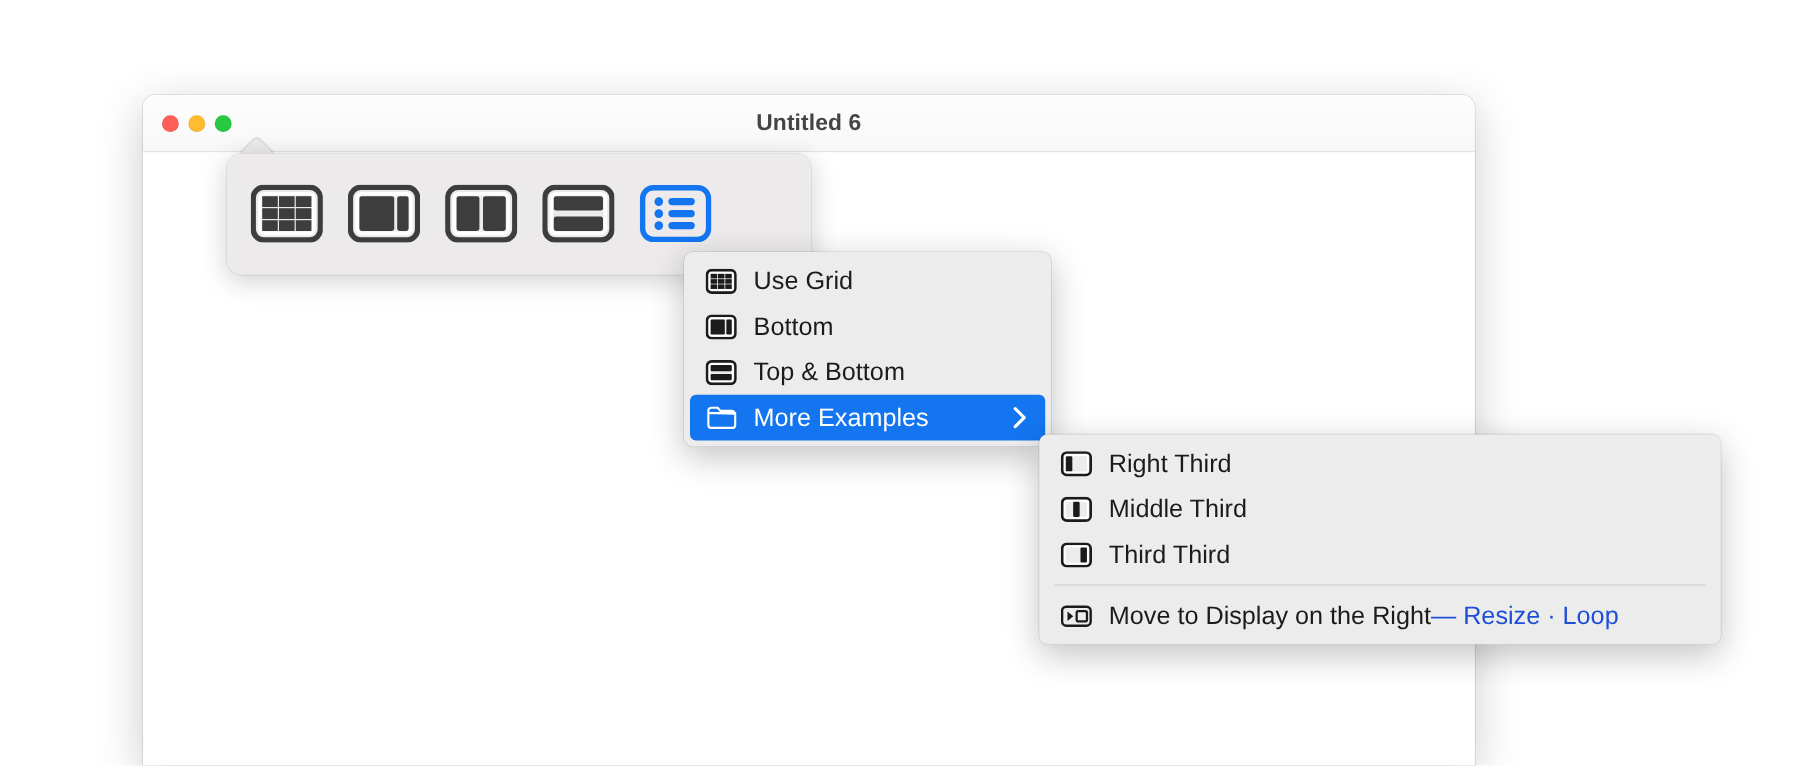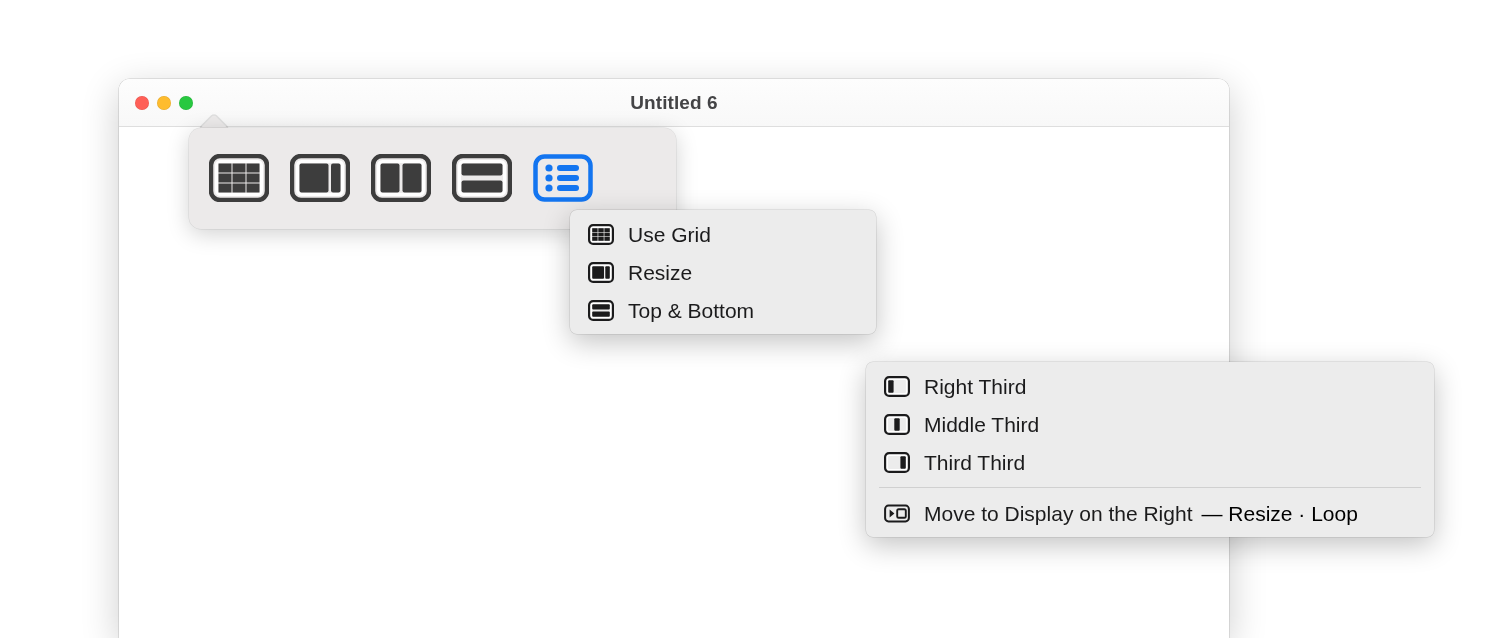--- a/index.html
+++ b/index.html
@@ -186,22 +186,21 @@
     line-height: 1;
   }
   .menu-item .mi-chevron {
     position: absolute;
     right: 15px;
     top: 50%;
     transform: translateY(-50%);
     display: flex;
   }
   .mi-suffix {
-    color: #000000;
-    margin-left: 9px;
+    color: #1d4ed8;
     line-height: 1;
   }
   .menu-sep {
     height: 1px;
     background: #d0d0d0;
     margin: 6px 13px 6px 13px;
   }
 </style>
 </head>
 <body>
@@ -320,36 +319,50 @@
 
     <div class="menu-item">
       <span class="mi-icon">
         <svg width="26" height="21" viewBox="0 0 26 21">
           <rect x="1.1" y="1.1" width="23.8" height="18.8" rx="4" fill="none" stroke="#1b1b1c" stroke-width="2.2"></rect>
           <rect x="3.4" y="3.4" width="19.2" height="14.2" rx="1.6" fill="none" stroke="#ffffff" stroke-width="1.4"></rect>
           <rect x="4.2" y="4.2" width="11.8" height="12.6" rx="1" fill="#1b1b1c"></rect>
           <rect x="17.3" y="4.2" width="4.5" height="12.6" rx="1" fill="#1b1b1c"></rect>
         </svg>
       </span>
-      <span class="mi-label">Resize</span>
+      <span class="mi-label">Bottom</span>
     </div>
 
 
     <div class="menu-item">
       <span class="mi-icon">
         <svg width="26" height="21" viewBox="0 0 26 21">
           <rect x="1.1" y="1.1" width="23.8" height="18.8" rx="4" fill="none" stroke="#1b1b1c" stroke-width="2.2"></rect>
           <rect x="3.4" y="3.4" width="19.2" height="14.2" rx="1.6" fill="none" stroke="#ffffff" stroke-width="1.4"></rect>
           <rect x="4.2" y="4.2" width="17.6" height="5.2" rx="1" fill="#1b1b1c"></rect>
           <rect x="4.2" y="11.6" width="17.6" height="5.2" rx="1" fill="#1b1b1c"></rect>
         </svg>
       </span>
       <span class="mi-label">Top &amp; Bottom</span>
     </div>
 
+    <div class="menu-item selected">
+      <span class="mi-icon">
+        <svg width="25" height="20" viewBox="0 0 25 20">
+          <path d="M1.3 6.2 V16.1 a2.4 2.4 0 0 0 2.4 2.4 h17.6 a2.4 2.4 0 0 0 2.4 -2.4 V6.2 Z
+                   M1.3 6.2 V4.2 a2.4 2.4 0 0 1 2.4 -2.4 h5.4 l2.2 2.6 h9.6 a2.4 2.4 0 0 1 2.4 2.4 Z" fill="none" stroke="#ffffff" stroke-width="1.8" stroke-linejoin="round"></path>
+        </svg>
+      </span>
+      <span class="mi-label">More Examples</span>
+      <span class="mi-chevron">
+        <svg width="12" height="19" viewBox="0 0 12 19">
+          <path d="M2 2 L9.5 9.5 L2 17" fill="none" stroke="#ffffff" stroke-width="2.6" stroke-linecap="round" stroke-linejoin="round"></path>
+        </svg>
+      </span>
+    </div>
 
   </div>
 
   <div class="menu" id="menu-sub">
 
     <div class="menu-item">
       <span class="mi-icon">
         <svg width="26" height="21" viewBox="0 0 26 21">
           <rect x="1.1" y="1.1" width="23.8" height="18.8" rx="4" fill="none" stroke="#1b1b1c" stroke-width="2.2"></rect>
           <rect x="3.4" y="3.4" width="19.2" height="14.2" rx="1.6" fill="none" stroke="#ffffff" stroke-width="1.4"></rect>

